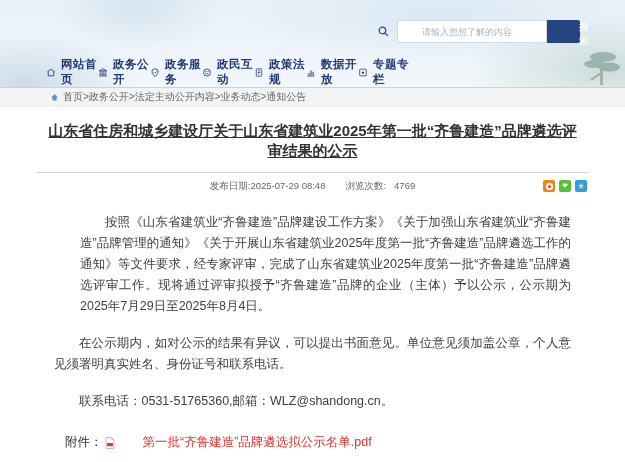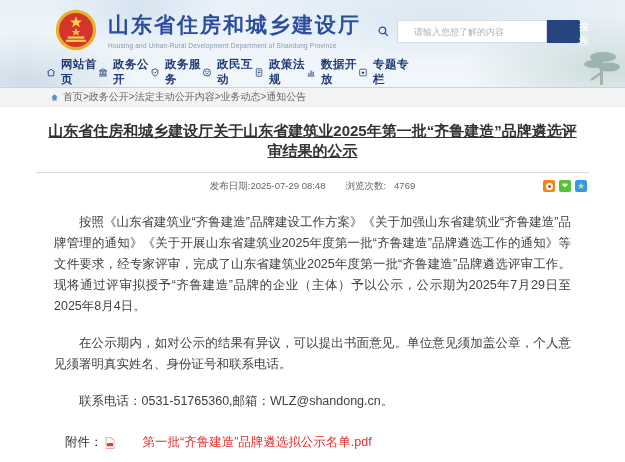--- a/index.html
+++ b/index.html
@@ -20,21 +20,21 @@
   .brand { position:absolute; left:54px; top:8px; display:flex; align-items:center; }
   .emblem { width:44px; height:44px; flex:0 0 44px; }
   .brand-text { margin-left:10px; }
   .site-name { font-size:21px; font-weight:bold; color:#2b4da0; letter-spacing:2px; }
   .site-name-en { font-size:6.5px; color:#8a97a8; margin-top:3px; letter-spacing:.2px; }
 
   .search { position:absolute; right:45px; top:20px; display:flex; align-items:center; }
   .search .mag { margin-right:7px; display:block; }
   .search input {
     width:150px; height:23px; border:1px solid #d4dbe2; background:#fff;
-    font-size:9px; color:#333; padding:0 16px; outline:none; border-radius:2px 0 0 2px;
+    font-size:9px; color:#333; padding:0 24px; outline:none; border-radius:2px 0 0 2px;
   }
   .search input::placeholder { color:#aab3bd; }
   .search .btn {
     width:33px; height:23px; background:#24457f; color:#fff; border:none;
     font-size:10px; cursor:pointer; border-radius:0 2px 2px 0; letter-spacing:1px;padding-left:32px;
   }
 
   
   .nav { position:absolute; left:0; bottom:0; width:512px; height:30px;
     display:flex; align-items:center; padding:0 102px 0 46px; }
@@ -63,46 +63,32 @@
     align-items:center; justify-content:center; cursor:pointer; }
   .s-weibo { background:#f08519; }
   .s-weibo i { width:7px; height:7px; border-radius:50%; background:#fff; display:block; position:relative; }
   .s-weibo i::after { content:""; position:absolute; left:2px; top:2px; width:3px; height:3px; border-radius:50%; background:#e23b30; }
   .s-wechat { background:#52c332; color:#fff; font-size:8px; }
   .s-qzone { background:#2f9be6; color:#ffd24d; font-size:9px; line-height:1; }
 
   .body-text { padding:0 18px; }
   .body-text p { font-size:12.5px; color:#404040; line-height:21px; text-indent:2em;
     margin-top:16px; text-align:justify; }
-  .body-text p.first { margin-top:12px; }
+  .body-text p.first { margin-top:12px;margin-left:26px; }
 
   .attach { margin:22px 0 0; padding-left:18px; font-size:12.5px; color:#333; text-indent:2em;
     display:flex; align-items:center; }
   .attach .alabel { text-indent:0; margin-left:11px; }
   .attach svg { margin:0 3px 0 2px; }
   .attach a { color:#e03131; text-decoration:none; cursor:pointer; }
 </style>
 </head>
 <body>
 
 <div class="banner">
-  <div class="brand">
-    <svg class="emblem" viewBox="0 0 48 48">
-      <circle cx="24" cy="24" r="22" fill="#e8b12a"></circle>
-      <circle cx="24" cy="24" r="18.5" fill="#d5342c"></circle>
-      <polygon points="24,9 25.8,13.6 30.5,13.6 26.8,16.5 28.2,21 24,18.3 19.8,21 21.2,16.5 17.5,13.6 22.2,13.6" fill="#f7d04b"></polygon>
-      <polygon points="24,22 25.5,25 28.7,25 26.2,27 27.1,30.2 24,28.3 20.9,30.2 21.8,27 19.3,25 22.5,25" fill="#f7d04b" opacity=".9"></polygon>
-      <rect x="15" y="31" width="18" height="2.4" fill="#f7d04b"></rect>
-      <rect x="13" y="34.6" width="22" height="2.4" fill="#f7d04b"></rect>
-    </svg>
-    <div class="brand-text">
-      <div class="site-name">山东省住房和城乡建设厅</div>
-      <div class="site-name-en">Housing and Urban-Rural Development Department of Shandong Province</div>
-    </div>
-  </div>
 
   <div class="search">
     <svg class="mag" width="13" height="13" viewBox="0 0 24 24" fill="none" stroke="#2a4d9e" stroke-width="2.4">
       <circle cx="10" cy="10" r="6"></circle>
         <path d="M14.5 14.5 L20 20"></path>
     </svg>
     <input type="text" placeholder="请输入您想了解的内容" style="">
     <button class="btn">搜索</button>
   </div>
 

